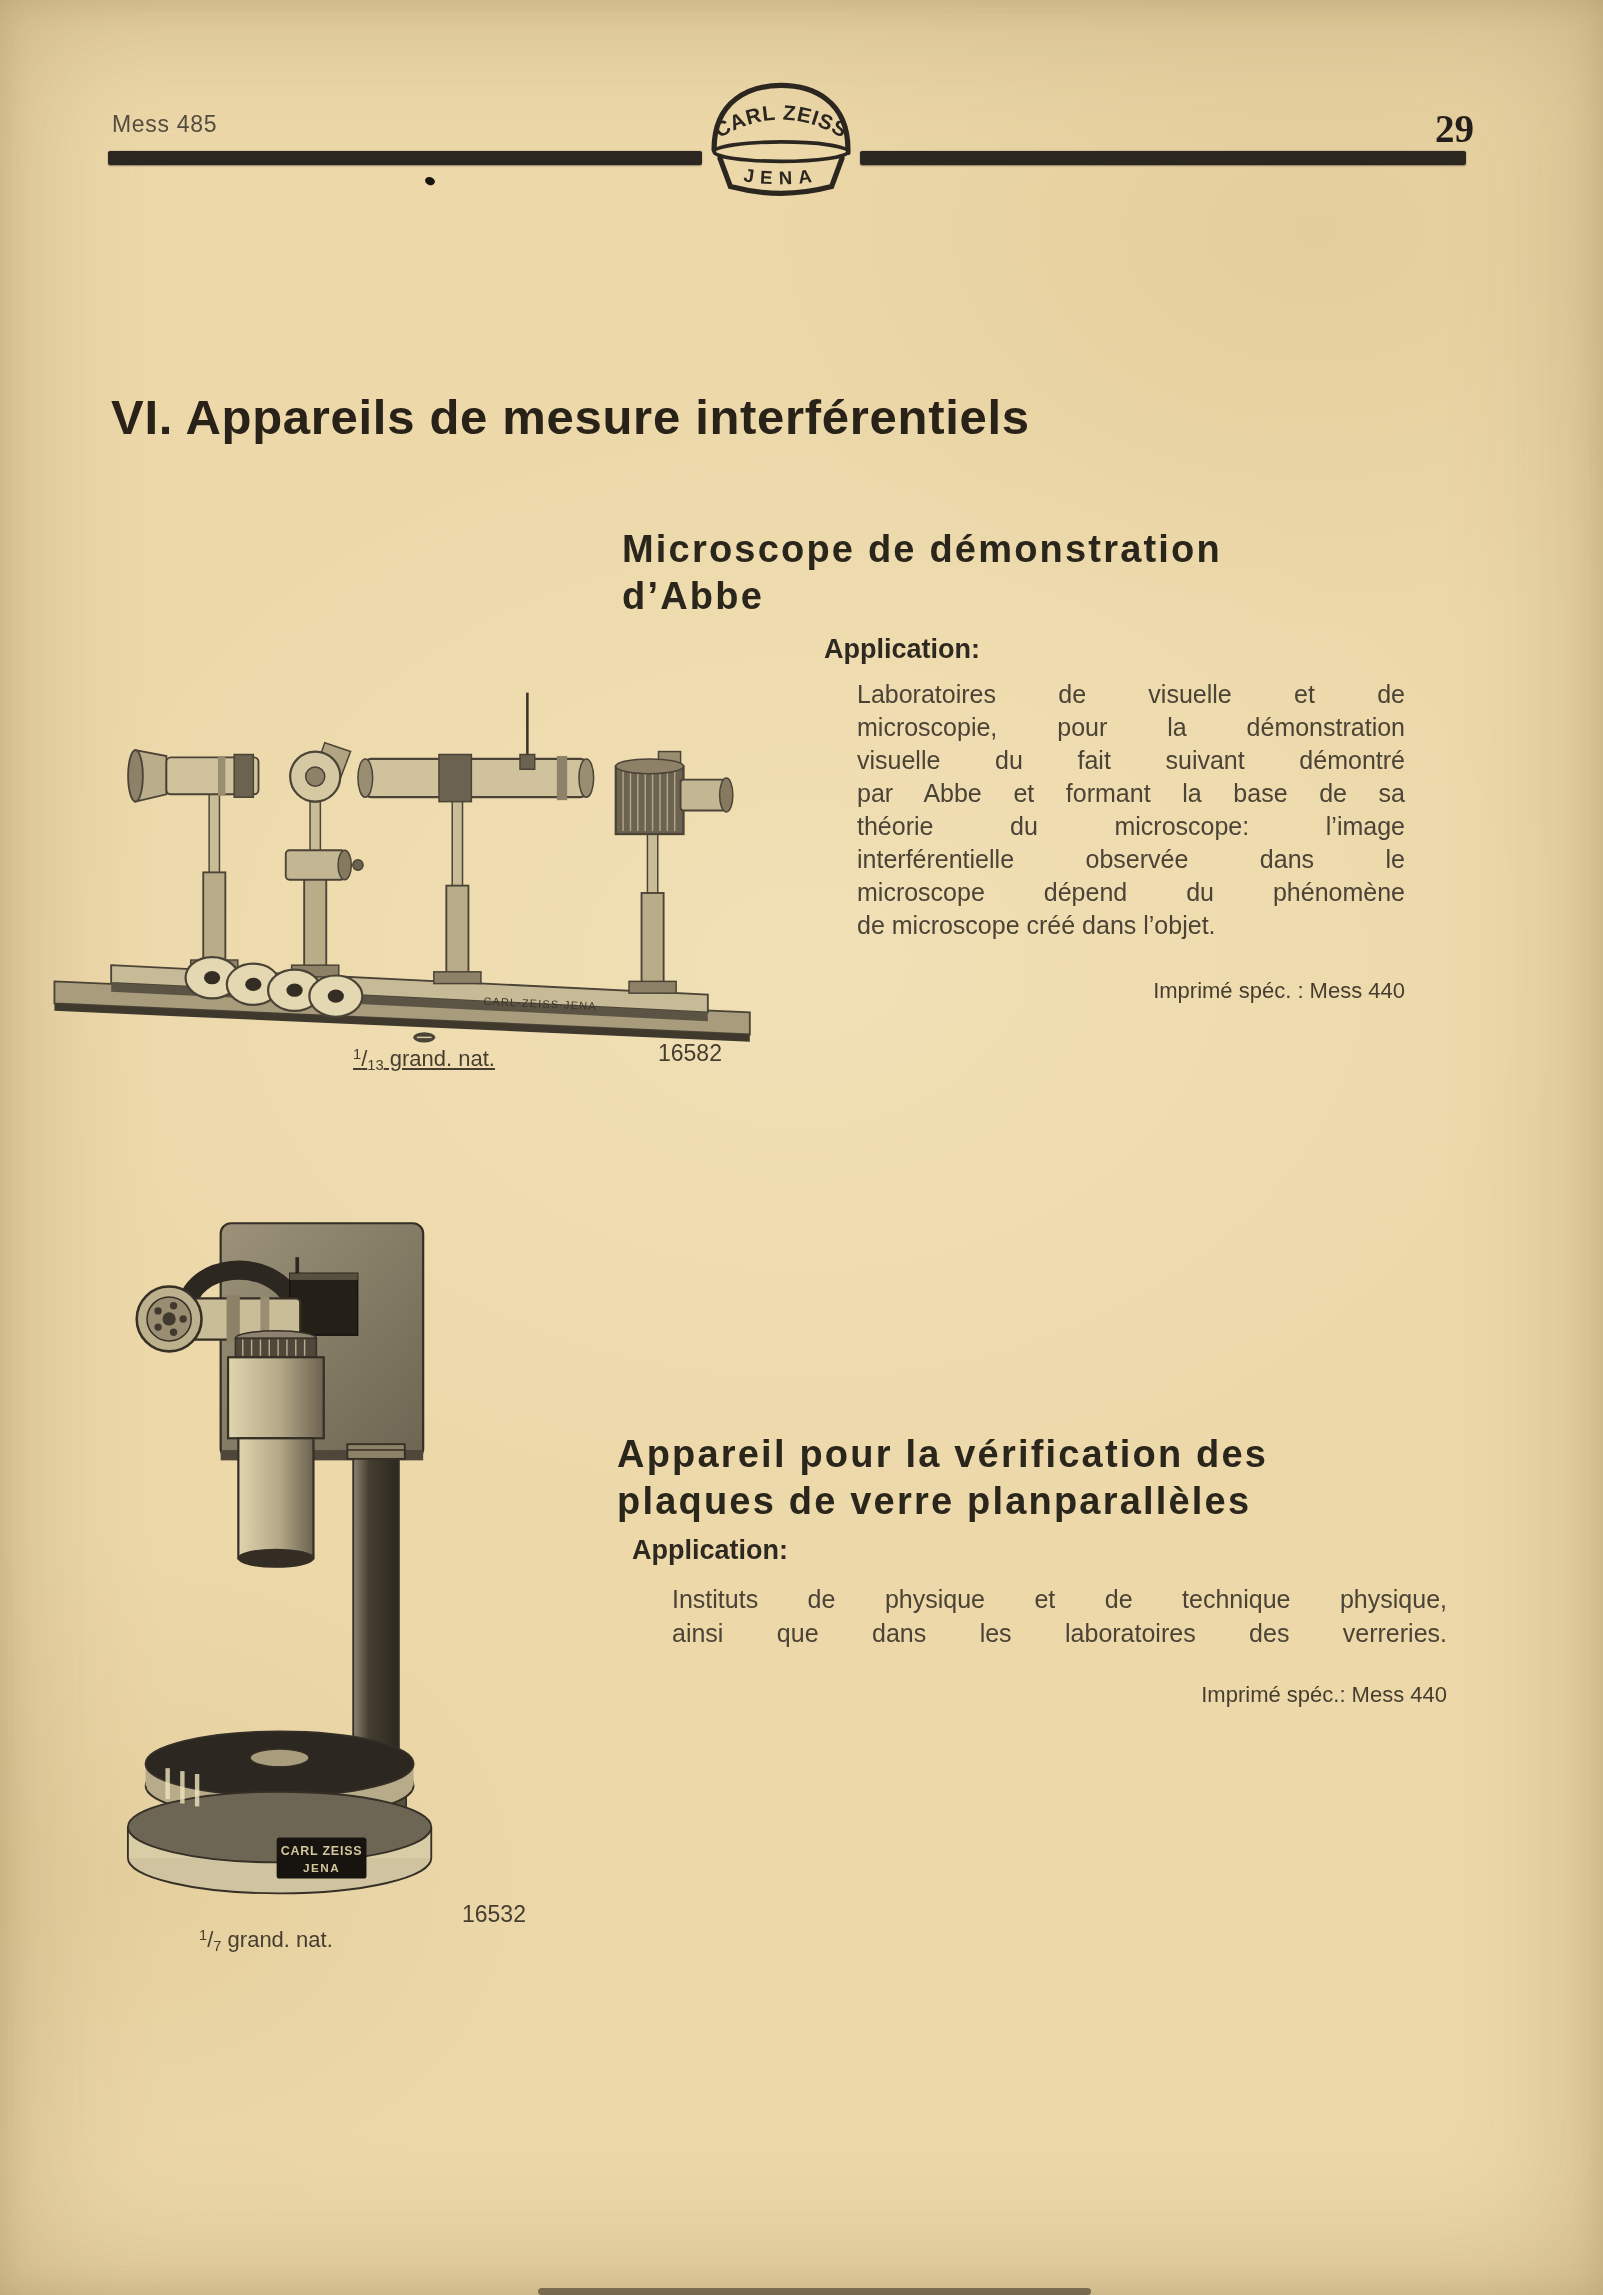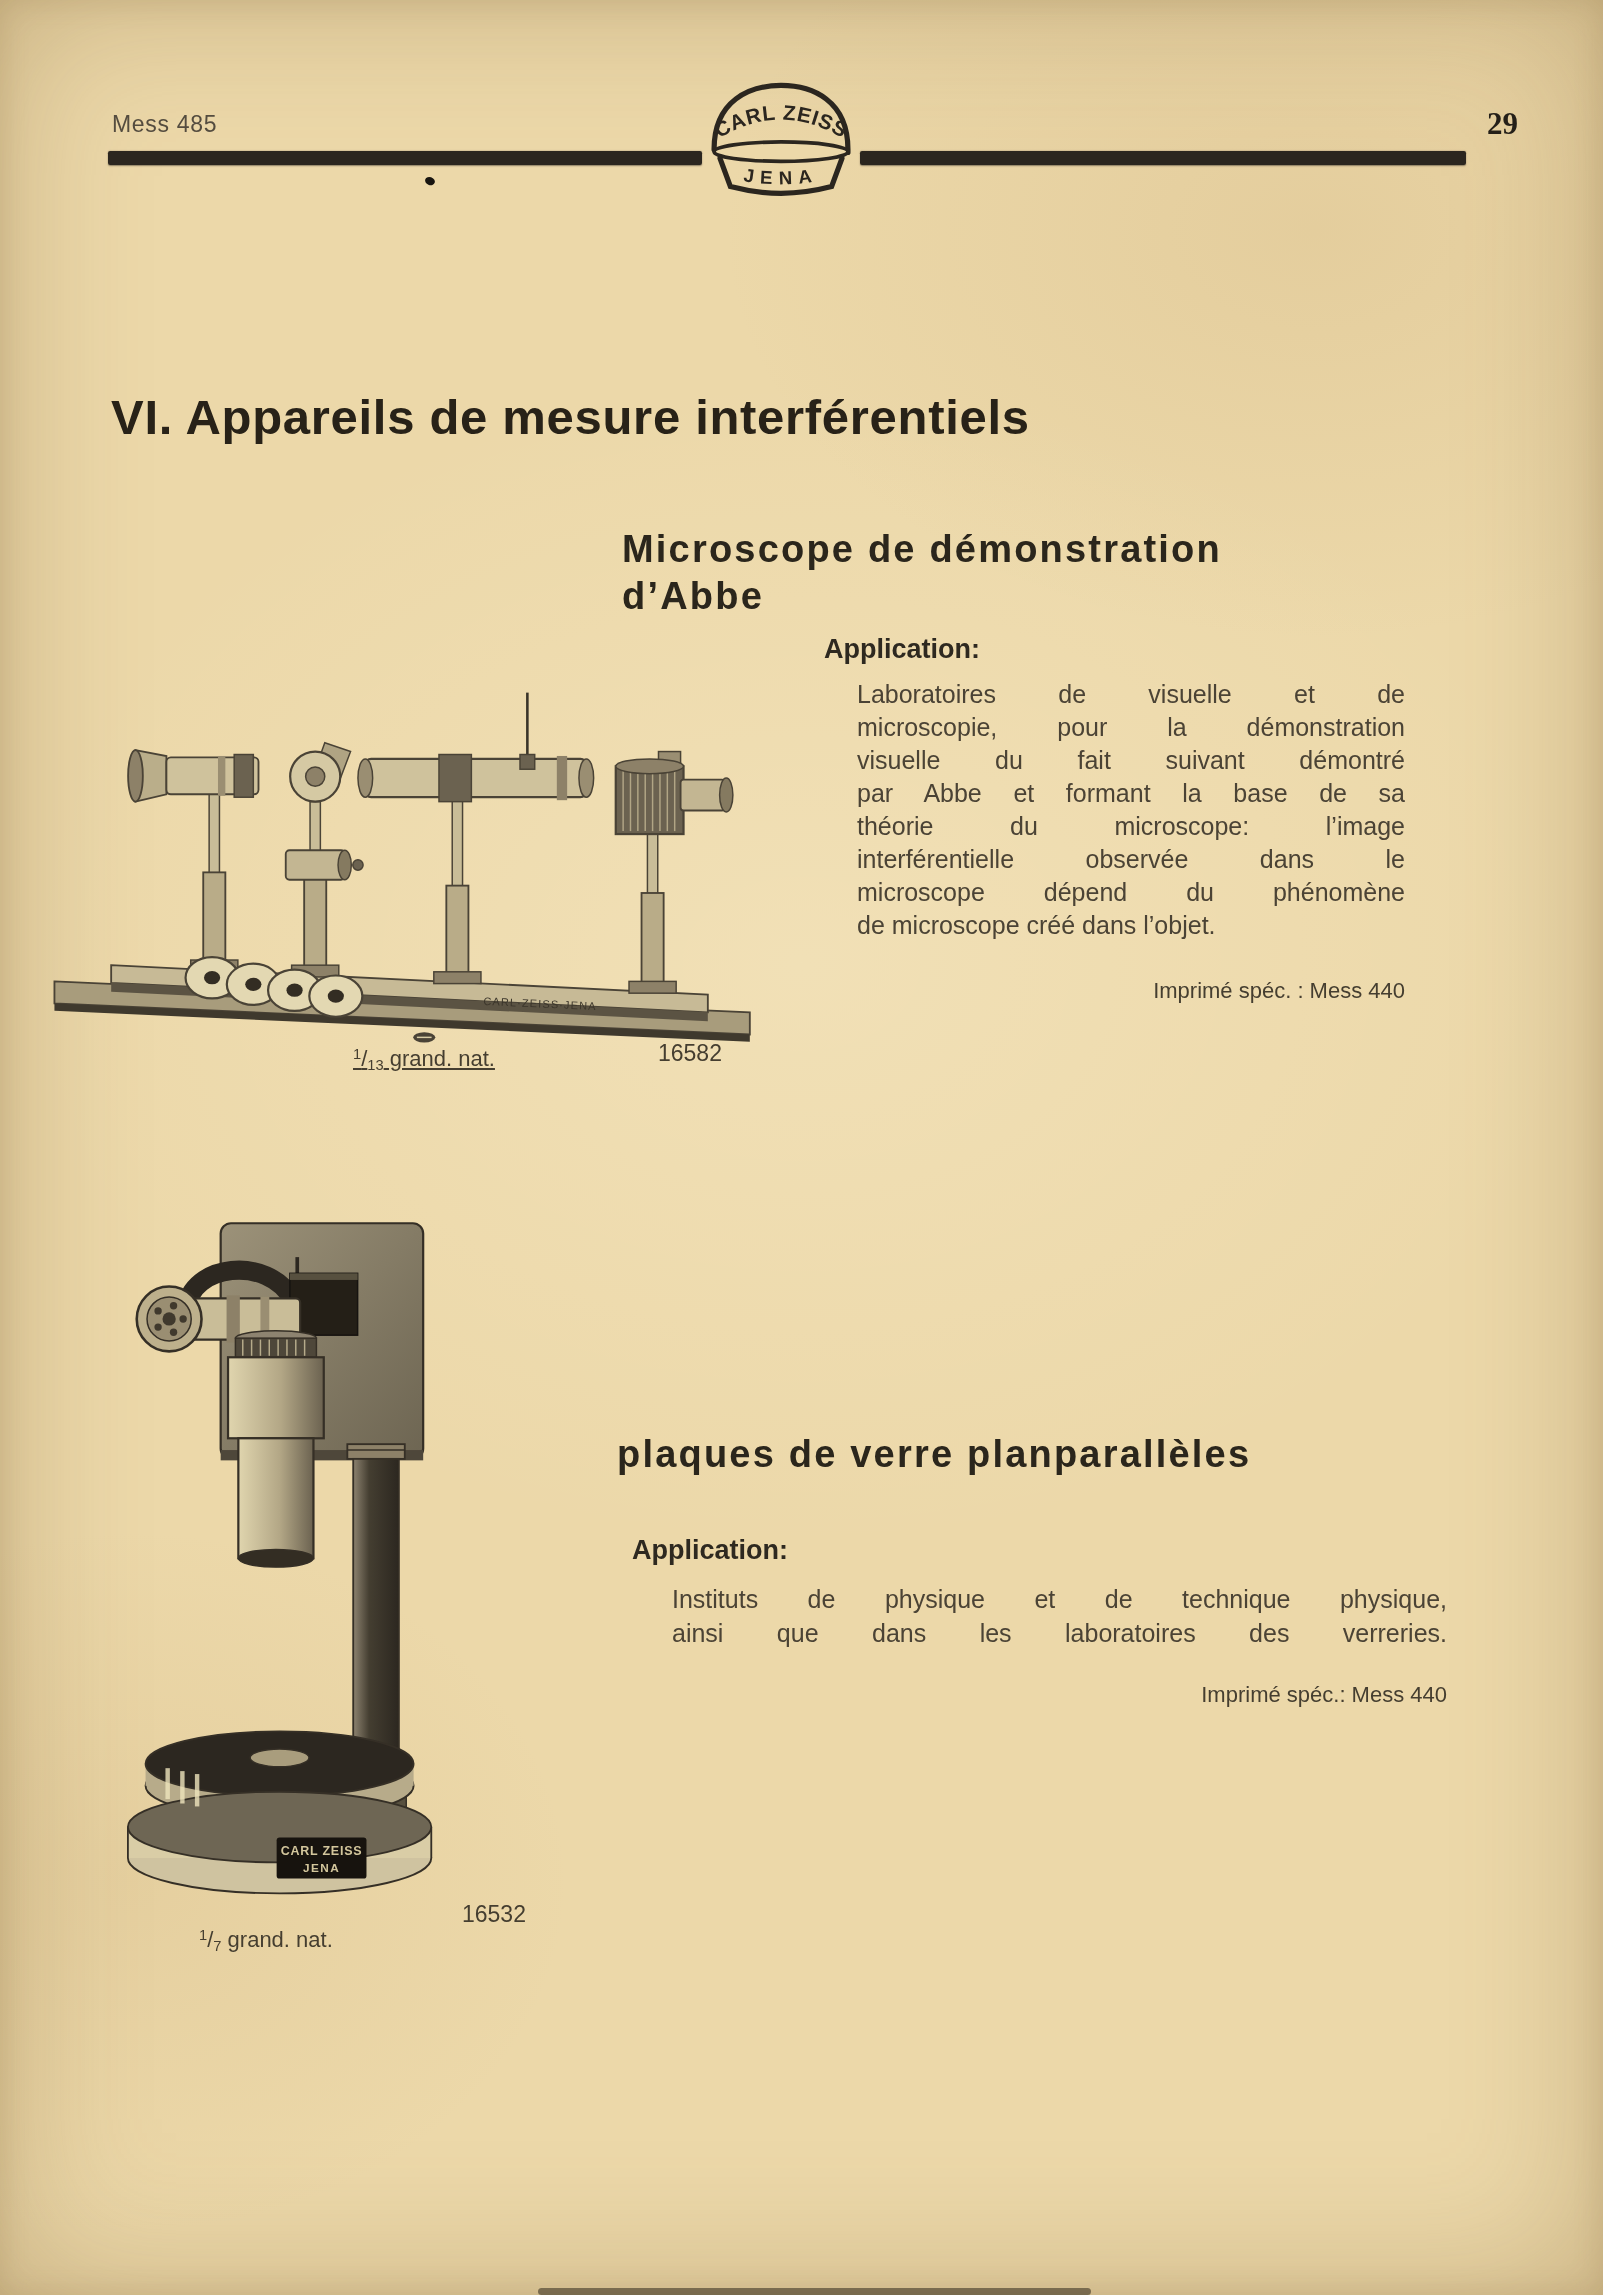--- a/index.html
+++ b/index.html
@@ -17,22 +17,22 @@
     font-family:"Liberation Sans", sans-serif;
     color:#3a342a;
   }
   .abs{position:absolute;}
   
   .doc-ref{left:112px;top:111px;font-size:23px;letter-spacing:0.7px;color:#544c3f;}
   .rule{background:#2b261f;height:14px;top:151px;border-radius:2.2px;box-shadow:0 0.7px 1.5px rgba(43,38,31,0.5);}
   .rule-left{left:108px;width:594px;}
   .rule-right{left:860px;width:606px;}
   .logo{left:691px;top:78px;width:180px;height:119px;}
-  .page-num{left:1444px;top:106px;width:74px;text-align:right;
-    font-family:"Liberation Serif", serif;font-weight:bold;font-size:31px;color:#241f18;}
+  .page-num{left:1400px;top:106px;width:74px;text-align:right;
+    font-family:"Liberation Serif", serif;font-weight:bold;font-size:39px;color:#241f18;}
   .speck{left:425px;top:177px;width:9.6px;height:8px;border-radius:50%;background:#181510;transform:rotate(20deg);}
   
   .main-title{left:111px;top:389px;font-size:49px;font-weight:bold;letter-spacing:0.7px;color:#282218;}
   
   .sec-heading{font-size:38px;font-weight:bold;letter-spacing:2.2px;line-height:47px;color:#2b261c;}
   .sec1-heading{left:622px;top:526px;}
   .sec2-heading{left:617px;top:1431px;}
   .sec-label{font-size:27px;font-weight:bold;color:#2e2920;}
   .sec1-label{left:824px;top:634px;}
   .sec2-label{left:632px;top:1535px;}
@@ -185,20 +185,21 @@
     <ellipse cx="520" cy="496" rx="15" ry="7" fill="#4a4336"></ellipse>
     <line x1="510" y1="496" x2="530" y2="496" stroke="#d9cda6" stroke-width="2"></line>
   </svg>
 
   <div class="abs caption cap1-scale">
     <sup>1</sup><span>/</span><sub>13</sub><span> grand. nat.</span>
   </div>
   <div class="abs caption cap1-num">16582</div>
 
   <div class="abs sec-heading sec2-heading">
+    <div>Appareil pour la vérification des</div>
     <div>plaques de verre planparallèles</div>
   </div>
   <div class="abs sec-label sec2-label">Application:</div>
 
   <div class="abs body-block sec2-body">
     <div class="body-line">Instituts de physique et de technique physique,</div>
     <div class="body-line">ainsi que dans les laboratoires des verreries.</div>
   </div>
   <div class="abs imprint sec2-imprint">Imprimé spéc.: Mess 440</div>
 

